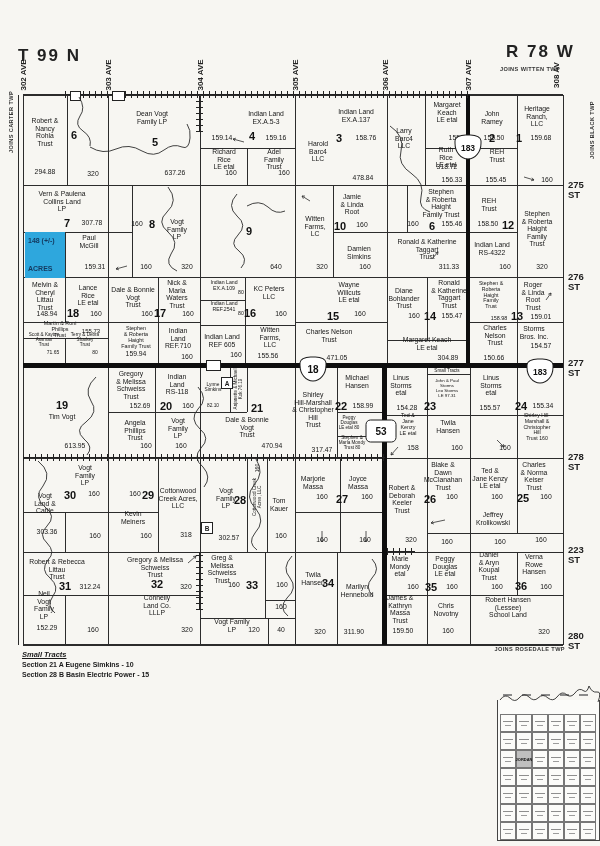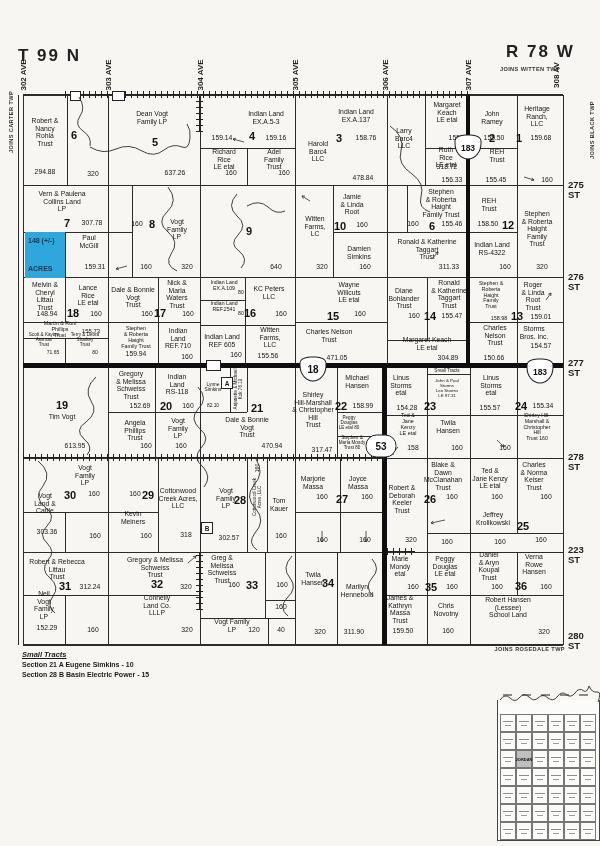--- a/index.html
+++ b/index.html
@@ -27,21 +27,21 @@
       repeating-linear-gradient(0deg,#222 0 1px,transparent 1px 6px),
       linear-gradient(90deg,transparent 0 3px,#222 3px 4px,transparent 4px 100%);}
   .cv{position:absolute;background:#fff;border:1px solid #222;}
   .ave{position:absolute;transform:translate(-50%,-50%) rotate(-90deg);font-size:8px;font-weight:bold;
        white-space:nowrap;color:#222;}
   .st{position:absolute;font-size:9.5px;font-weight:600;white-space:pre-line;text-align:left;
       line-height:1.05;color:#222;}
   .shield{position:absolute;transform:translate(-50%,-50%);background:#fff;border:1.6px solid #1d1d1d;
           display:flex;align-items:center;justify-content:center;font-weight:bold;color:#111;z-index:5;}
   .shield.us{width:25px;height:23px;border-radius:45% 45% 55% 55% / 28% 28% 72% 72%;}
-  .shield.sd{width:29px;height:21px;border-radius:11px;margin-top:15px;}
+  .shield.sd{width:29px;height:21px;border-radius:5px;}
   .tbox{position:absolute;width:10px;height:10px;background:#fff;border:1px solid #222;
         font-size:6.5px;font-weight:bold;display:flex;align-items:center;justify-content:center;z-index:4;}
   #highlight{position:absolute;z-index:3;display:flex;flex-direction:column;justify-content:space-between;
              padding:5px 2px 6px 3px;box-sizing:border-box;font-weight:bold;font-size:7px;line-height:1;}
   #legend{position:absolute;left:22px;top:650px;font-size:7px;line-height:1.35;color:#1a1a1a;}
   #legend .hd{font-weight:bold;font-style:italic;text-decoration:underline;font-size:7.5px;}
   #legend .row{font-weight:bold;}
   #svg-overlay{position:absolute;left:0;top:0;z-index:2;pointer-events:none;}
   #inset{position:absolute;border:1px solid #444;border-top:none;background:#fbfbf9;}
   .icell{position:absolute;box-sizing:border-box;border:0.5px solid #777;}
@@ -595,21 +595,21 @@
       <div class="sec" style="left: 333px; top: 311px;">15</div>
       <div class="sec" style="left: 250px; top: 308px;">16</div>
       <div class="sec" style="left: 160px; top: 308px;">17</div>
       <div class="sec" style="left: 73px; top: 308px;">18</div>
       <div class="sec" style="left: 62px; top: 400px;">19</div>
       <div class="sec" style="left: 166px; top: 401px;">20</div>
       <div class="sec" style="left: 257px; top: 403px;">21</div>
       <div class="sec" style="left: 341px; top: 401px;">22</div>
       <div class="sec" style="left: 430px; top: 401px;">23</div>
       <div class="sec" style="left: 521px; top: 401px;">24</div>
-      <div class="sec" style="left: 523px; top: 521px;">25</div>
+      <div class="sec" style="left: 523px; top: 493px;">25</div>
       <div class="sec" style="left: 430px; top: 494px;">26</div>
       <div class="sec" style="left: 342px; top: 494px;">27</div>
       <div class="sec" style="left: 240px; top: 495px;">28</div>
       <div class="sec" style="left: 148px; top: 490px;">29</div>
       <div class="sec" style="left: 70px; top: 490px; text-align: center;">30</div>
       <div class="sec" style="left: 65px; top: 581px;">31</div>
       <div class="sec" style="left: 157px; top: 579px;">32</div>
       <div class="sec" style="left: 252px; top: 580px;">33</div>
       <div class="sec" style="left: 328px; top: 578px;">34</div>
       <div class="sec" style="left: 431px; top: 582px;">35</div>

